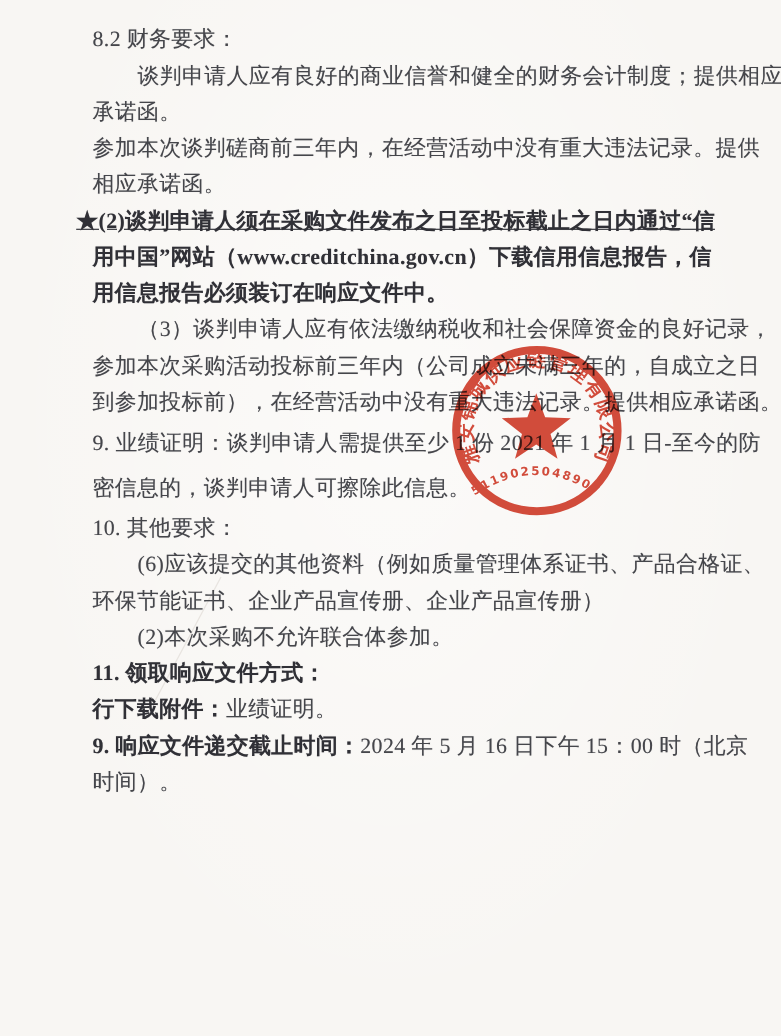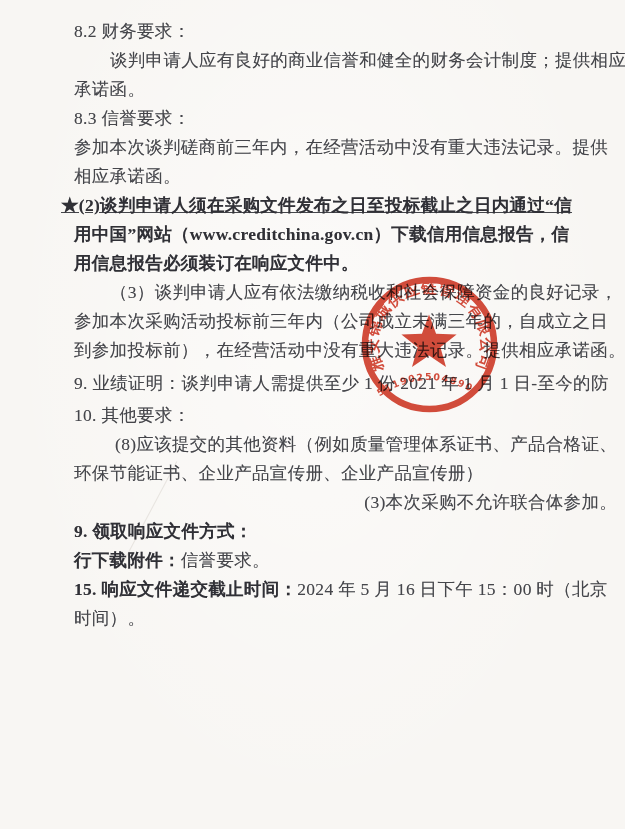--- a/index.html
+++ b/index.html
@@ -18,21 +18,21 @@
     color:#45464b;
   }
   .line{
     font-size:17.5px;
     line-height:29px;
     letter-spacing:0.3px;
     white-space:nowrap;
     text-shadow:0 0 0.6px rgba(70,70,75,0.35);
   }
   .line.wide{line-height:36px;}
-  .line.indent{padding-left:36px;text-align:right;}
+  .line.indent{padding-left:36px;}
   .line.outdent{margin-left:-13px;text-decoration:underline;}
   .b{font-weight:700;color:#303036;}
   .u{text-underline-offset:4px;text-decoration-thickness:1px;}
   .stamp{
     position:absolute;
     left:352px;top:267px;
     width:156px;height:156px;
     mix-blend-mode:multiply;
     opacity:0.9;
   }
@@ -48,37 +48,37 @@
 <body>
 
 <div class="page">
 
   <div class="crease"></div>
 
   <div class="doc">
       <div class="line"><span>8.2 财务要求：</span></div>
       <div class="line indent"><span>谈判申请人应有良好的商业信誉和健全的财务会计制度；提供相应</span></div>
       <div class="line"><span>承诺函。</span></div>
-      <div class="line"><span>8.3 信誉要求：</span></div>
       <div class="line"><span>参加本次谈判磋商前三年内，在经营活动中没有重大违法记录。提供</span></div>
       <div class="line"><span>相应承诺函。</span></div>
       <div class="line outdent"><span class="b">★(2)谈判申请人须在采购文件发布之日至投标截止之日内通过“信</span></div>
       <div class="line"><span class="b">用中国”网站（www.creditchina.gov.cn）下载信用信息报告，信</span></div>
       <div class="line"><span class="b">用信息报告必须装订在响应文件中。</span></div>
       <div class="line indent"><span>（3）谈判申请人应有依法缴纳税收和社会保障资金的良好记录，</span></div>
       <div class="line"><span>参加本次采购活动投标前三年内（公司成立未满三年的，自成立之日</span></div>
       <div class="line"><span>到参加投标前），在经营活动中没有重大违法记录。提供相应承诺函。</span></div>
       <div class="line wide"><span>9. 业绩证明：谈判申请人需提供至少 1 份 2021 年 1 月 1 日-至今的防</span></div>
+      <div class="line wide"><span>密信息的，谈判申请人可擦除此信息。</span></div>
       <div class="line"><span>10. 其他要求：</span></div>
-      <div class="line indent"><span>(8)应该提交的其他资料（例如质量管理体系证书、产品合格证、</span></div>
+      <div class="line indent"><span>(6)应该提交的其他资料（例如质量管理体系证书、产品合格证、</span></div>
       <div class="line"><span>环保节能证书、企业产品宣传册、企业产品宣传册）</span></div>
-      <div class="line indent"><span>(3)本次采购不允许联合体参加。</span></div>
-      <div class="line"><span class="b">9. 领取响应文件方式：</span></div>
-      <div class="line"><span class="b">行下载附件：</span><span>信誉要求。</span></div>
-      <div class="line"><span class="b">15. 响应文件递交截止时间：</span><span class="u">2024</span><span> 年 </span><span class="u">5</span><span> 月 </span><span class="u">16</span><span> 日下午 </span><span class="u">15：00</span><span> 时（北京</span></div>
+      <div class="line indent"><span>(2)本次采购不允许联合体参加。</span></div>
+      <div class="line"><span class="b">11. 领取响应文件方式：</span></div>
+      <div class="line"><span class="b">行下载附件：</span><span>业绩证明。</span></div>
+      <div class="line"><span class="b">9. 响应文件递交截止时间：</span><span class="u">2024</span><span> 年 </span><span class="u">5</span><span> 月 </span><span class="u">16</span><span> 日下午 </span><span class="u">15：00</span><span> 时（北京</span></div>
       <div class="line"><span>时间）。</span></div>
     </div>
 
   <svg class="stamp" viewBox="0 0 156 156" xmlns="http://www.w3.org/2000/svg">
     <defs>
       <path id="arcPath" d="M 28.6,95.3 A 52,52 0 1 1 126.4,95.3"></path>
       <path id="serialPath" d="M 30,128 Q 77,98 124,128"></path>
     </defs>
     <circle cx="77.5" cy="77.5" r="64.5" fill="none" stroke-width="6.5" stroke="#d23a28"></circle>
     <polygon points="77,47.5 84.1,66.8 104.6,67.5 88.4,80.2 94,100 77,88.5 60,100 65.6,80.2 49.4,67.5 69.9,66.8" fill="#d23a28"></polygon>

